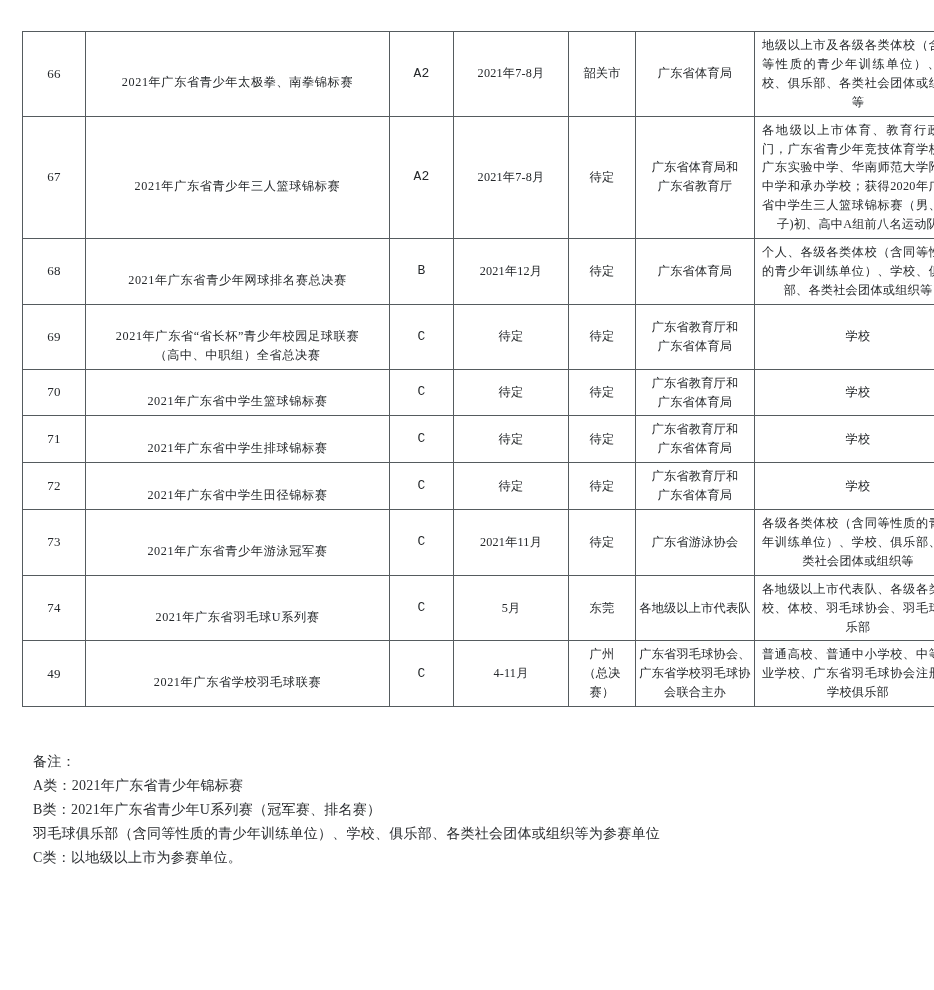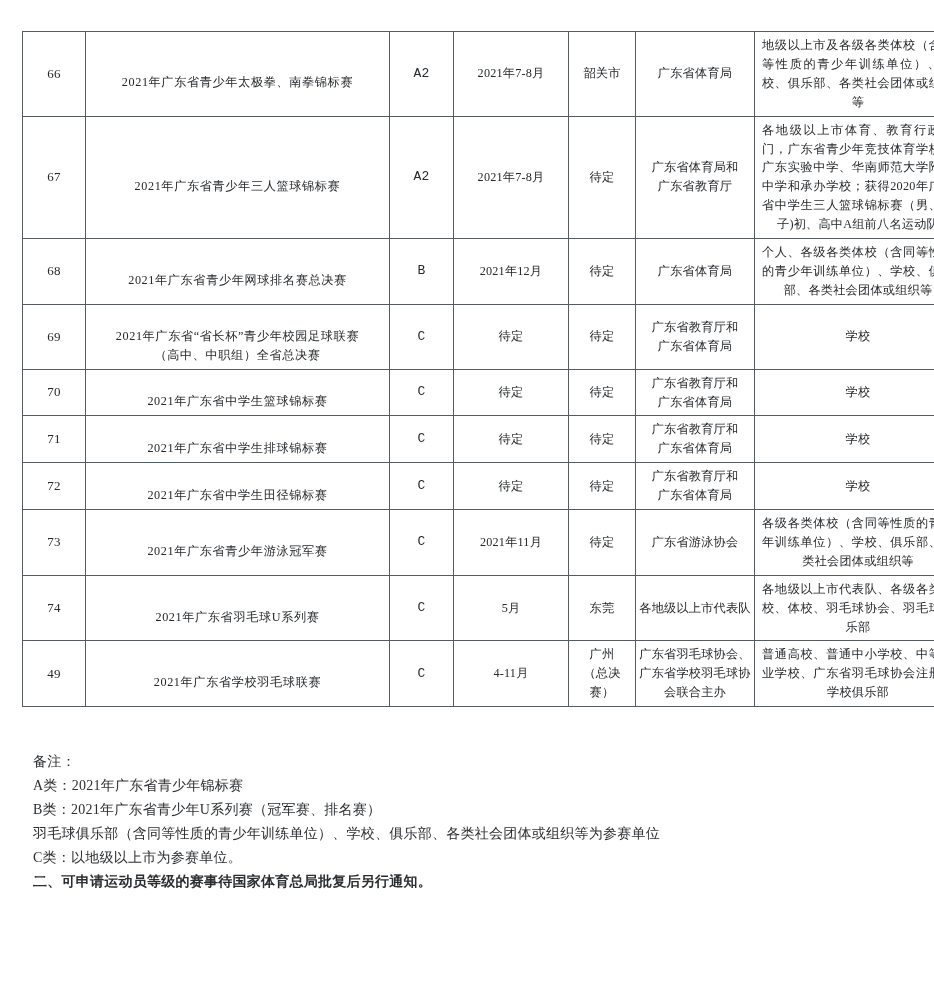--- a/index.html
+++ b/index.html
@@ -329,16 +329,15 @@
 
     </tbody>
   </table>
 
   <div class="notes">
     <span class="nline">备注：</span>
     <span class="nline">A类：2021年广东省青少年锦标赛</span>
     <span class="nline">B类：2021年广东省青少年U系列赛（冠军赛、排名赛）</span>
     <span class="nline">羽毛球俱乐部（含同等性质的青少年训练单位）、学校、俱乐部、各类社会团体或组织等为参赛单位</span>
     <span class="nline">C类：以地级以上市为参赛单位。</span>
-    <span class="nline bold">二、可申请运动员等级的赛事待国家体育总局批复后另行通知。</span>
   </div>
 
 </div>
 
 </body></html>

